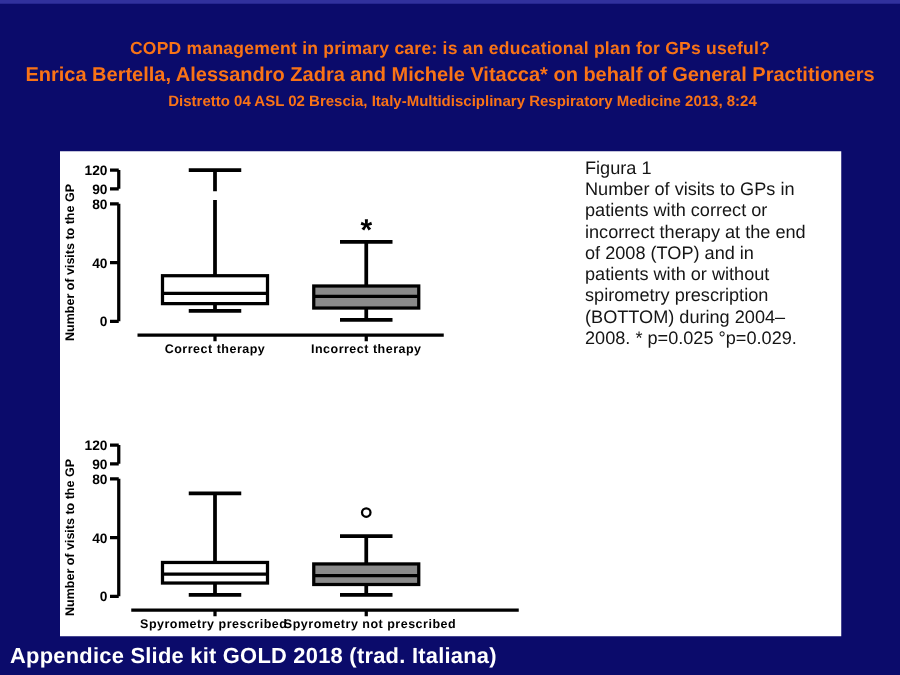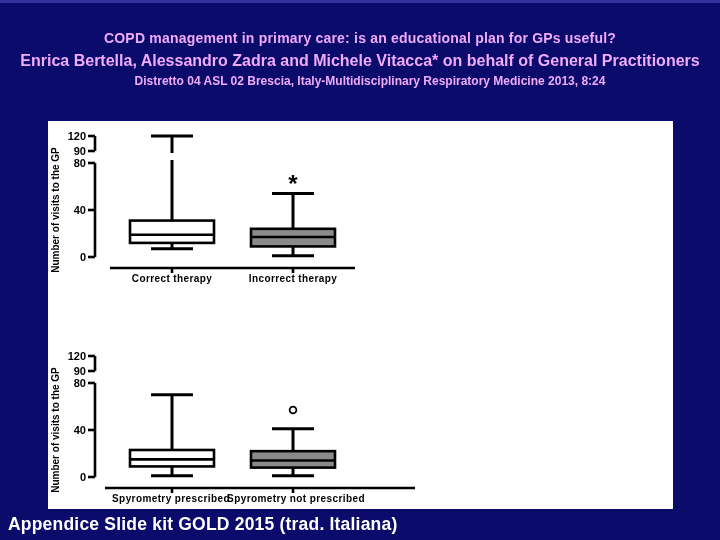--- a/index.html
+++ b/index.html
@@ -7,21 +7,21 @@
     position:relative;width:720px;height:540px;overflow:hidden;
     background:#0b0b6b;
     font-family:"Liberation Sans",sans-serif;
   }
   .top-strip{
     position:absolute;left:0;top:0;width:720px;height:3px;
     background:#31319d;
   }
   .title-block{
     position:absolute;left:0;top:30px;width:720px;text-align:center;
-    color:#f0abfc;
+    color:#f97316;
   }
   .title-line1{font-size:14px;font-weight:bold;margin:0 0 6px 0;letter-spacing:0.2px;}
   .title-line2{font-size:16px;font-weight:bold;margin:0 0 4px 0;}
   .title-line3{font-size:12px;font-weight:bold;margin:0;padding-left:20px;}
   .content-panel{
     position:absolute;left:48px;top:121px;width:625px;height:388px;
     background:#ffffff;
   }
   .boxplot-svg{position:absolute;left:2px;width:420px;height:172px;}
   #top-chart{top:2px;}
@@ -114,16 +114,25 @@
         <line x1="243" y1="145" x2="243" y2="150" stroke="#000000" stroke-width="2.6"></line>
         <text x="246" y="159" text-anchor="middle" class="cat">Spyrometry not prescribed</text>
         <line x1="243" y1="108.15" x2="243" y2="85.82499999999999" stroke="#000000" stroke-width="3"></line>
         <line x1="222" y1="85.82499999999999" x2="264" y2="85.82499999999999" stroke="#000000" stroke-width="3"></line>
         <line x1="243" y1="124.6" x2="243" y2="132.825" stroke="#000000" stroke-width="3"></line>
         <line x1="222" y1="132.825" x2="264" y2="132.825" stroke="#000000" stroke-width="3"></line>
         <rect x="201" y="108.15" width="84" height="16.44999999999999" fill="#8a8a8a" stroke="#000000" stroke-width="2.6"></rect>
         <line x1="201" y1="117.55" x2="285" y2="117.55" stroke="#000000" stroke-width="2.6"></line>
         <circle cx="243" cy="67.02499999999999" r="3.4" fill="none" stroke="#000000" stroke-width="1.8"></circle>
       </svg>
+    <div class="figure-caption">Figura 1
+Number of visits to GPs in
+patients with correct or
+incorrect therapy at the end
+of 2008 (TOP) and in
+patients with or without
+spirometry prescription
+(BOTTOM) during 2004–
+2008. * p=0.025 °p=0.029.</div>
   </div>
 
-  <div class="footer-text">Appendice Slide kit GOLD 2015 (trad. Italiana)</div>
+  <div class="footer-text">Appendice Slide kit GOLD 2018 (trad. Italiana)</div>
 </div>
 
 </body></html>

